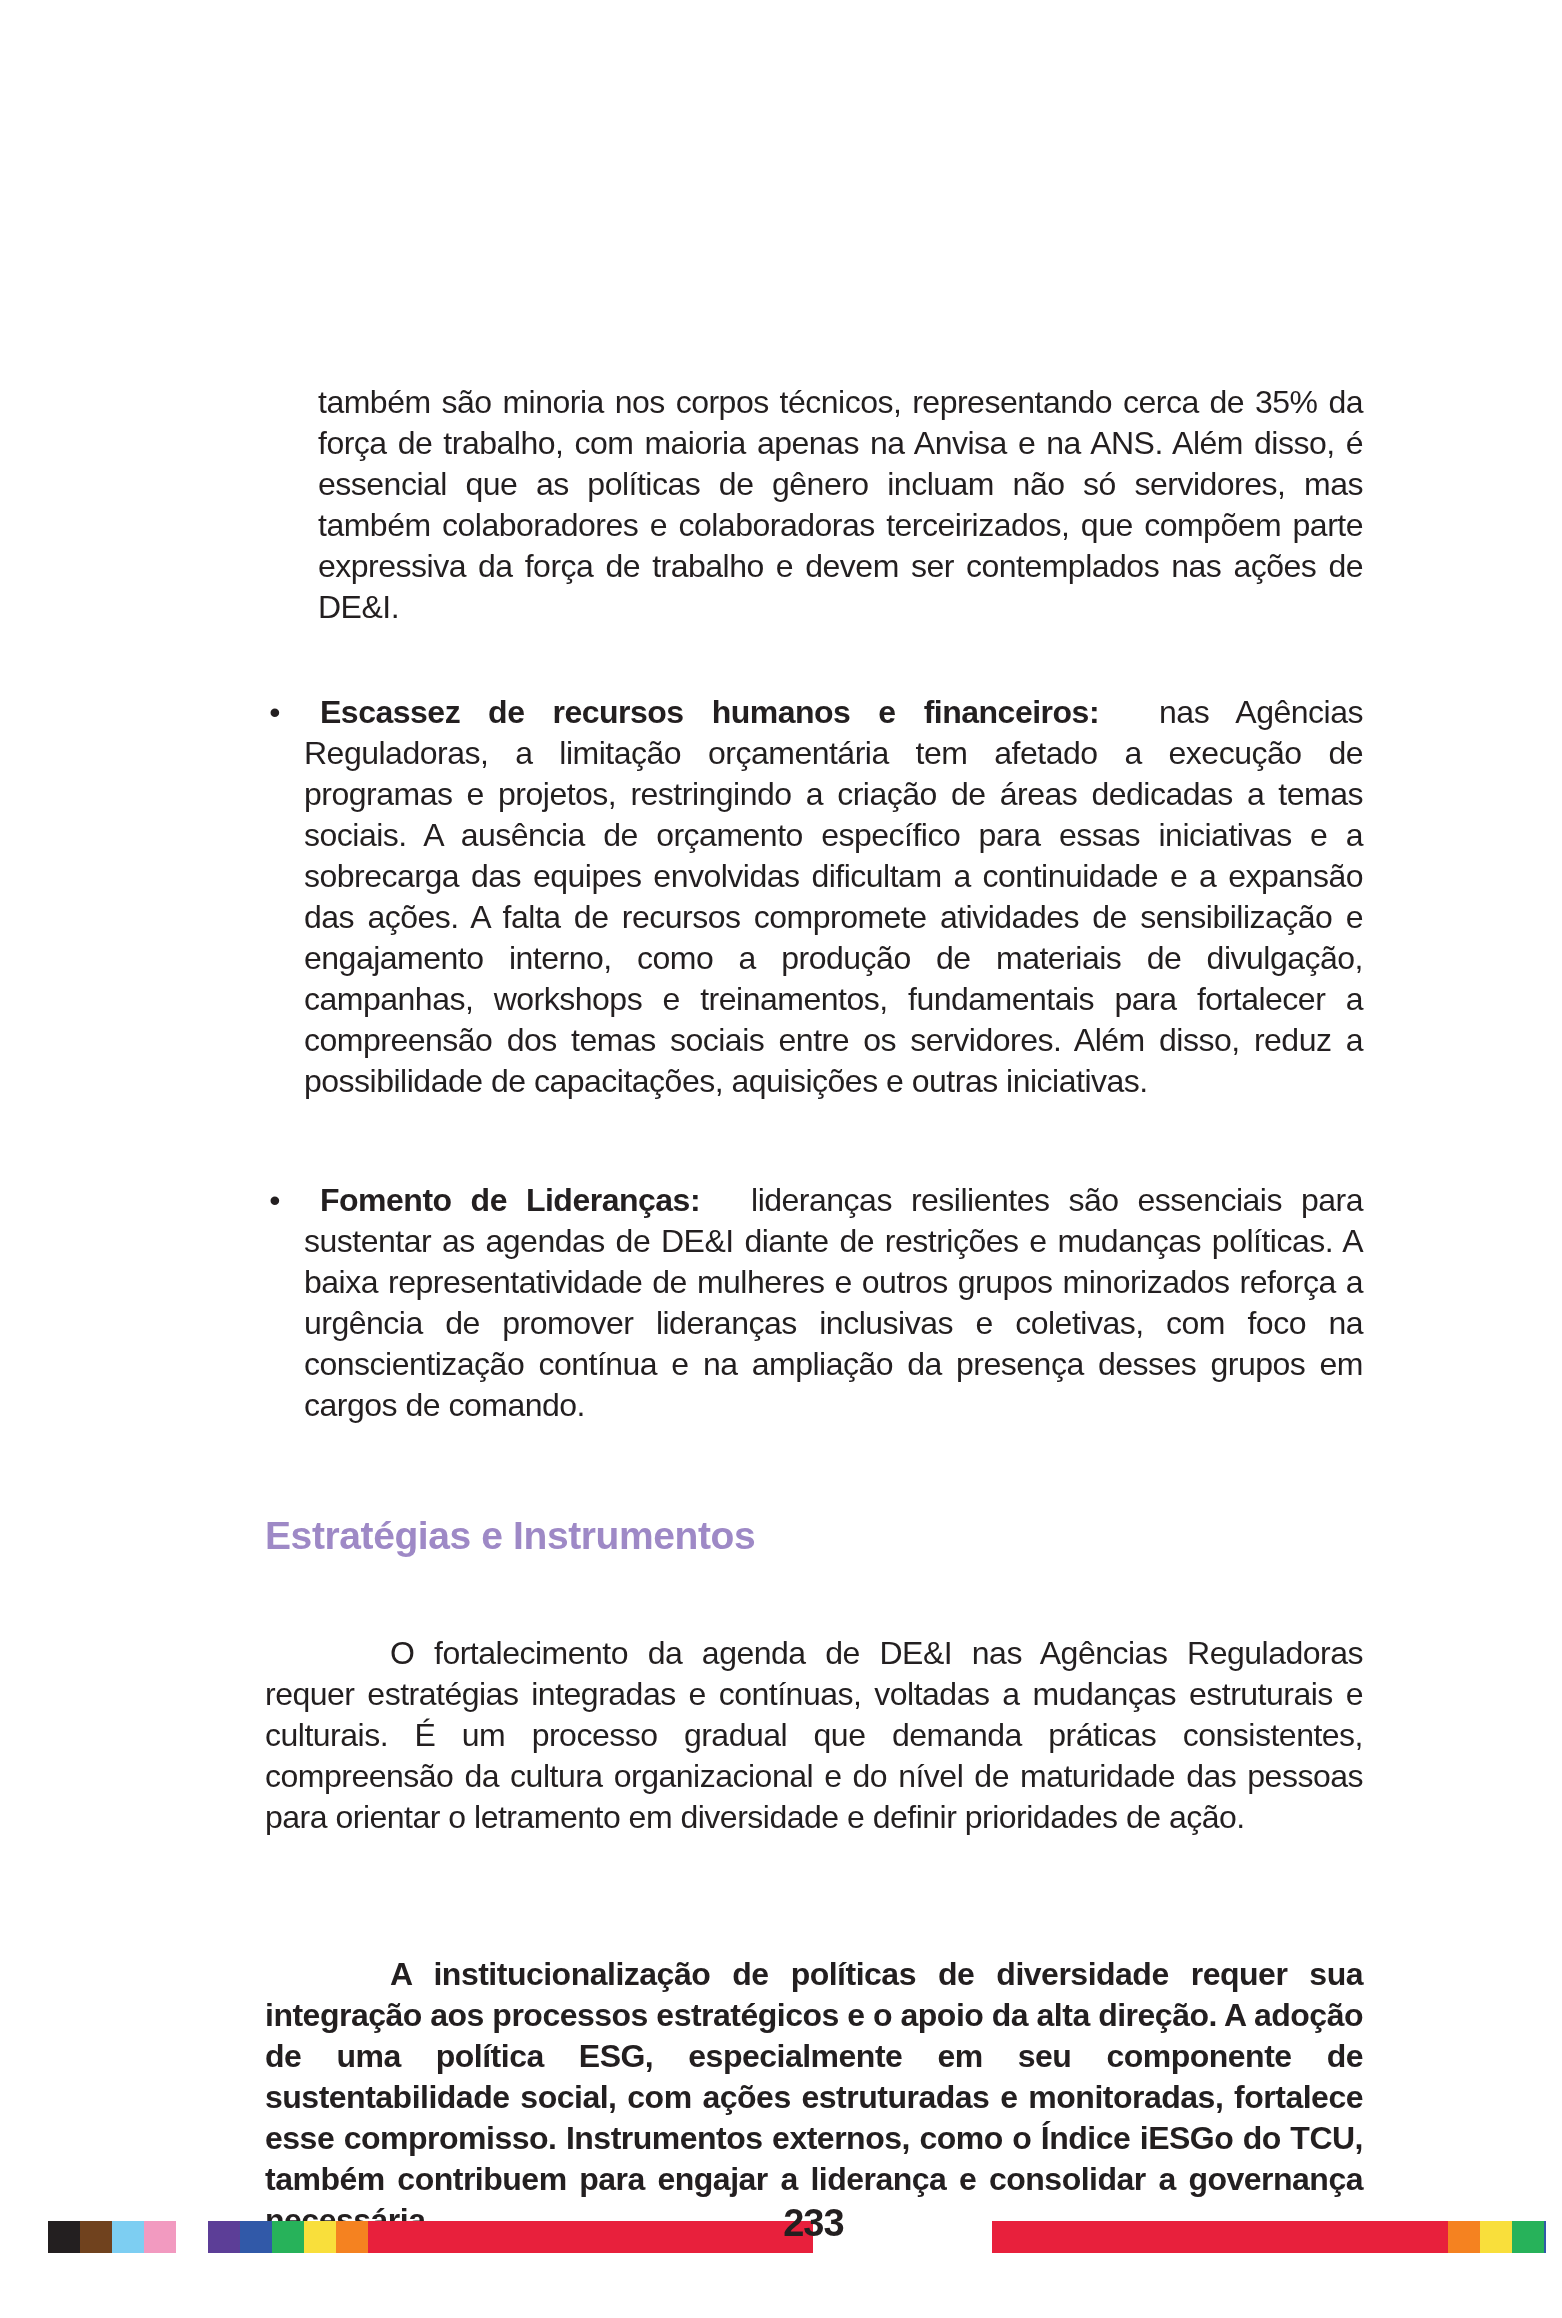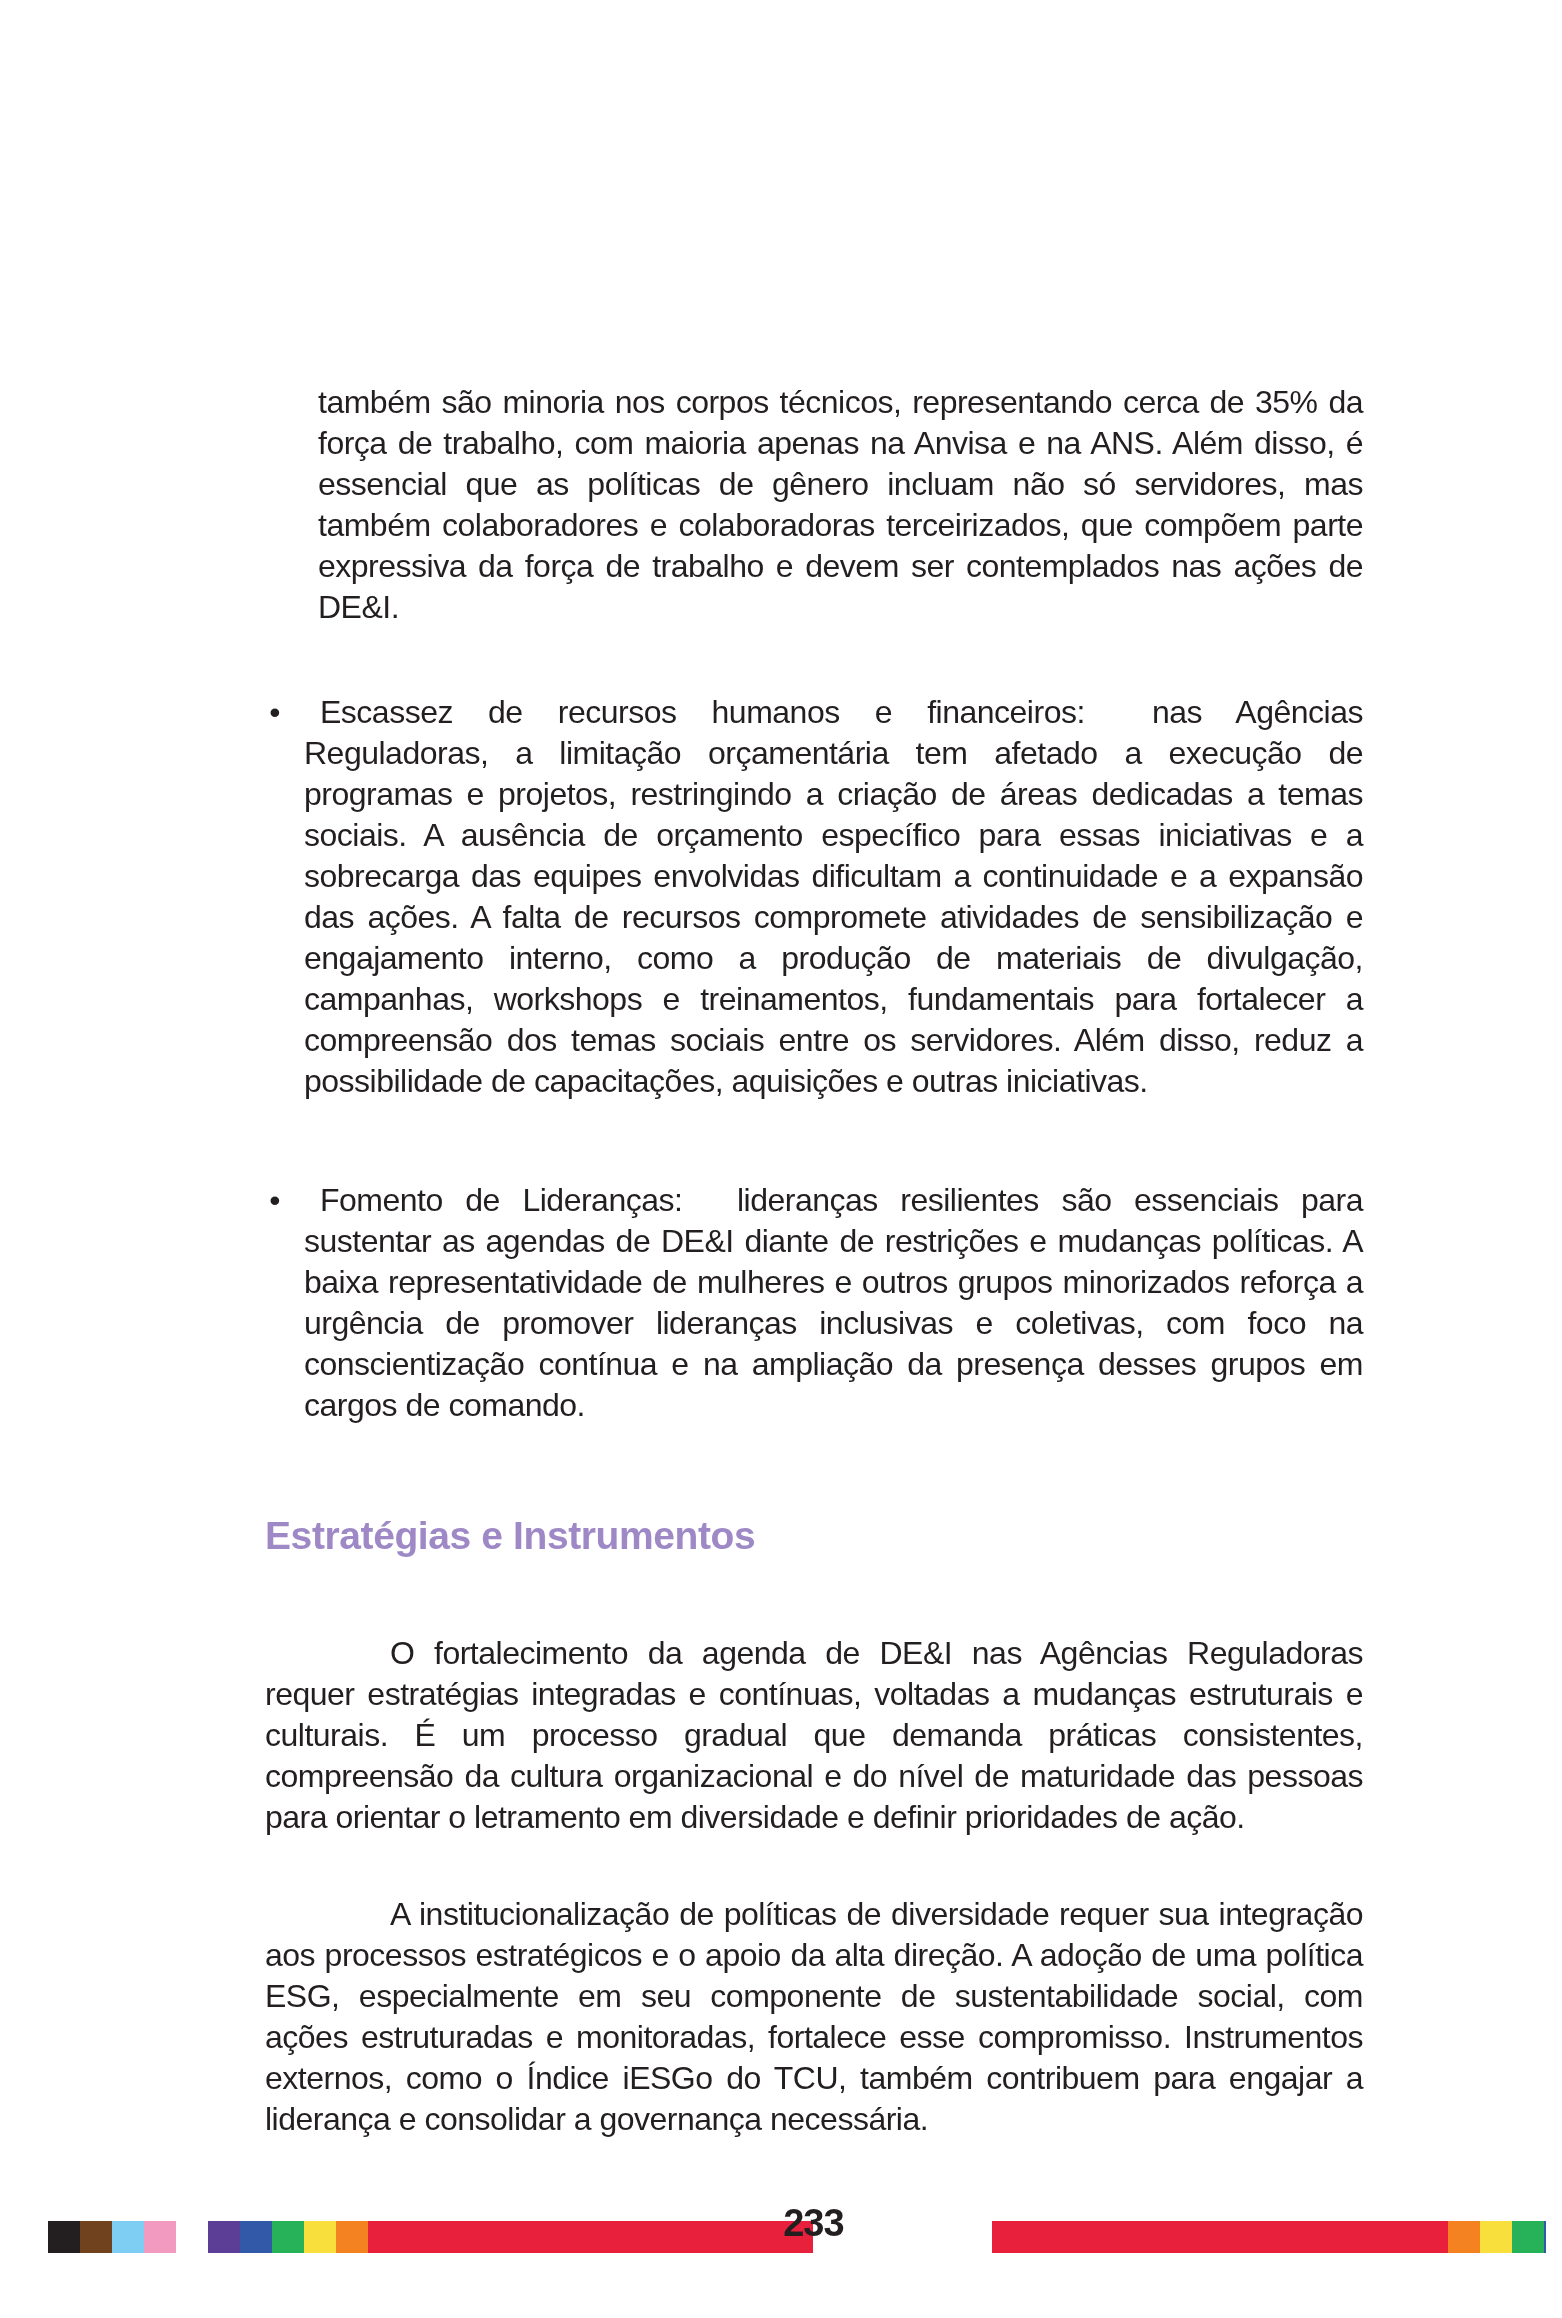--- a/index.html
+++ b/index.html
@@ -33,34 +33,34 @@
     position: relative;
     padding-left: 55px;
   }
   .bullet-item.first { margin-top: 32px; }
   .bullet-item.second { margin-top: 46px; }
   .bullet-marker {
     position: absolute;
     left: 4.3px;
     top: 0;
   }
-  .bullet-term { font-weight: normal; }
+  .bullet-term { font-weight: bold; }
   .section-heading {
     margin-top: 53px;
     font-size: 39px;
     line-height: 49px;
     font-weight: bold;
     letter-spacing: -0.4px;
     text-align: left;
   }
   .para-indent {
     text-indent: 125px;
   }
   .para-1 { margin-top: 41px; }
-  .para-2 { margin-top: 24px; }
+  .para-2 { margin-top: 84px; font-weight: bold; }
   .footer-bar {
     position: absolute;
     left: 0;
     top: 2173px;
     width: 1563px;
     height: 11px;
     display: flex;
   }
   .footer-bar .stripe { height: 11px; flex: 0 0 auto; }
   .page-number {

